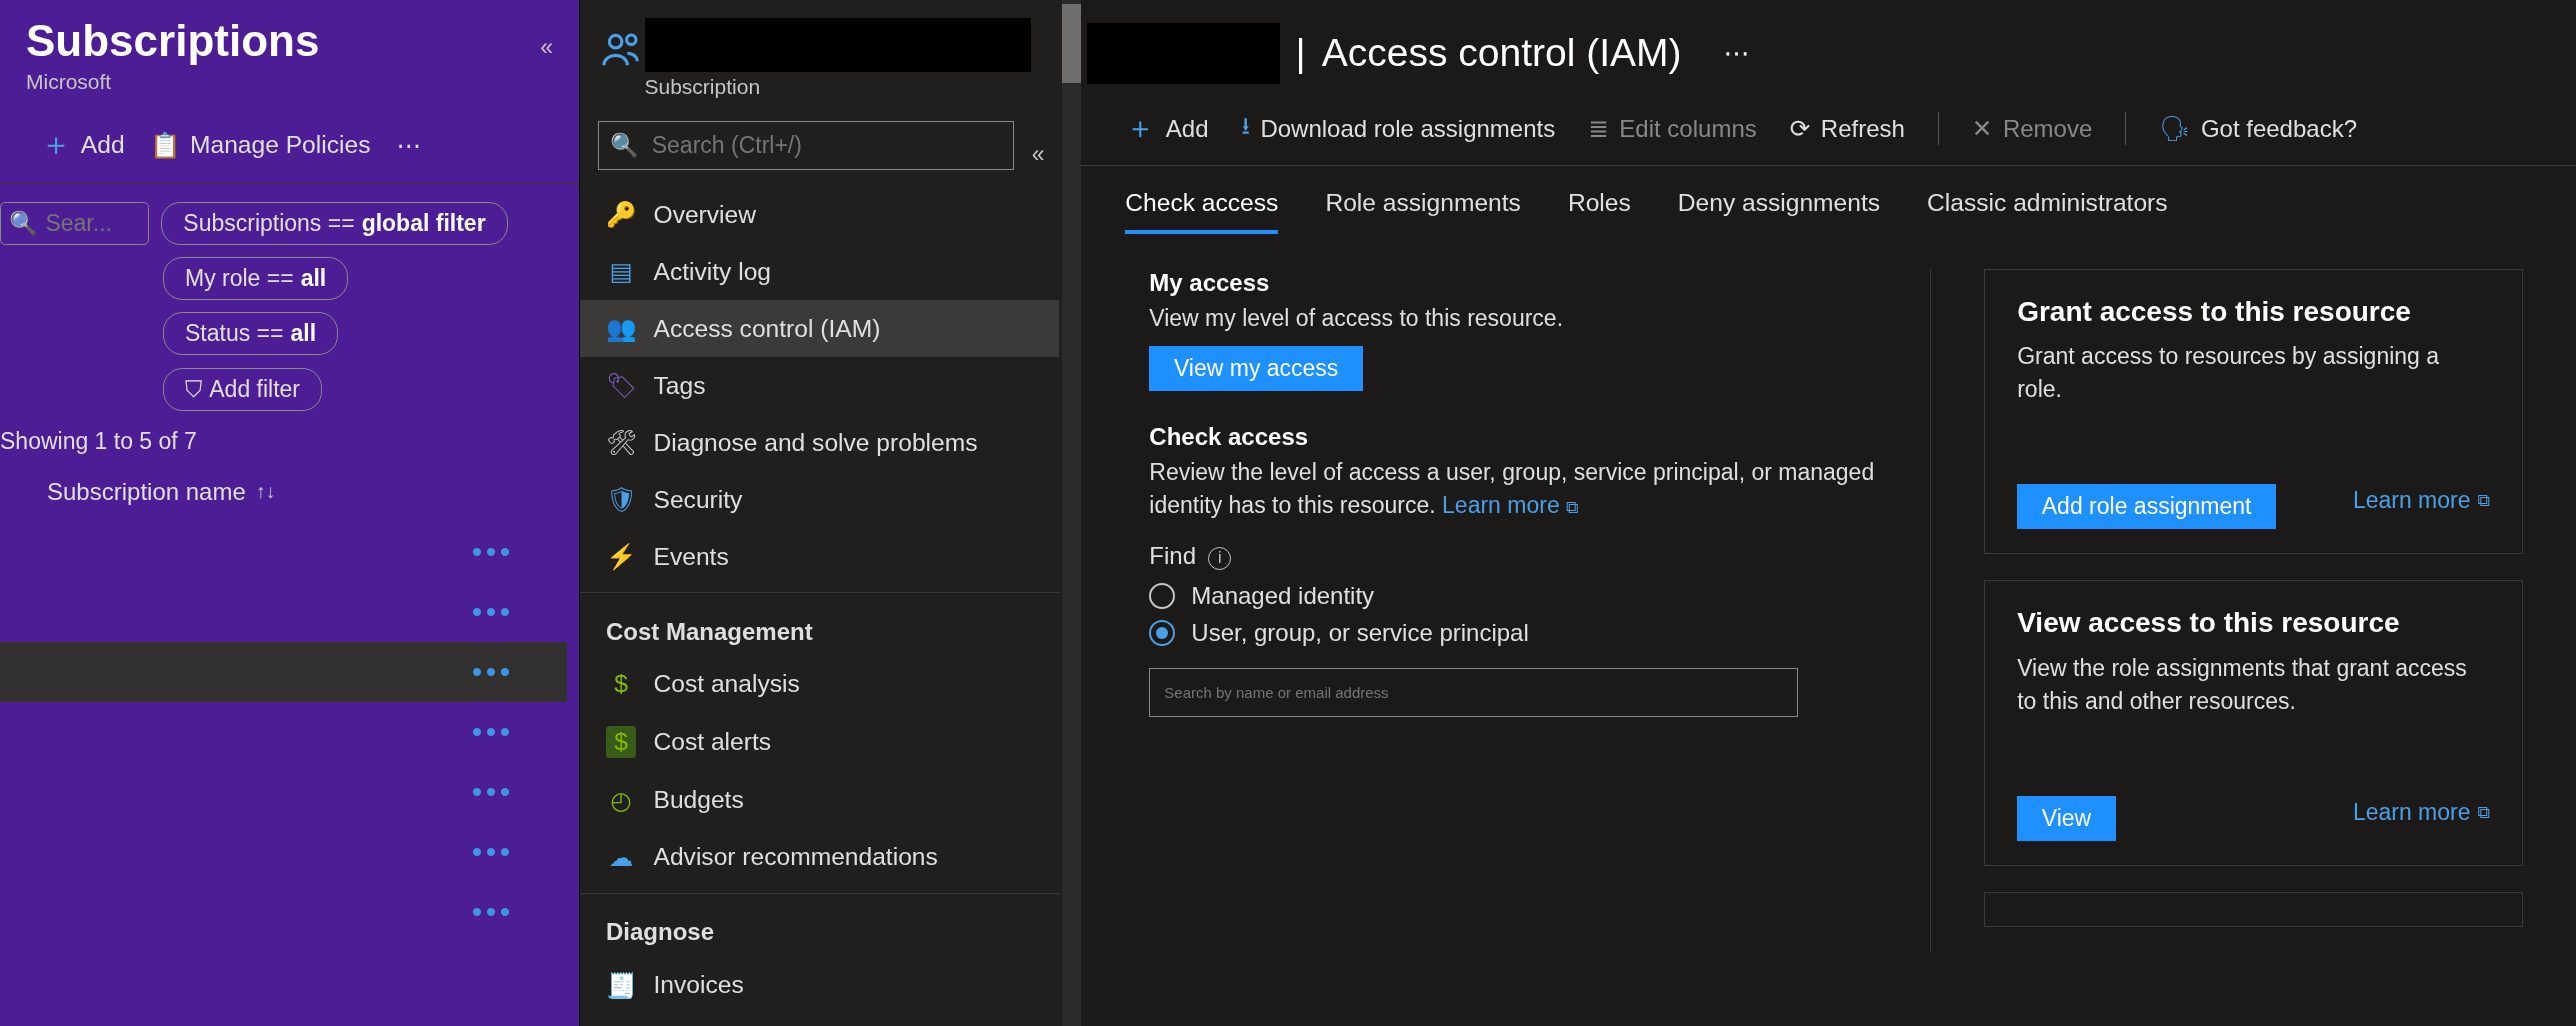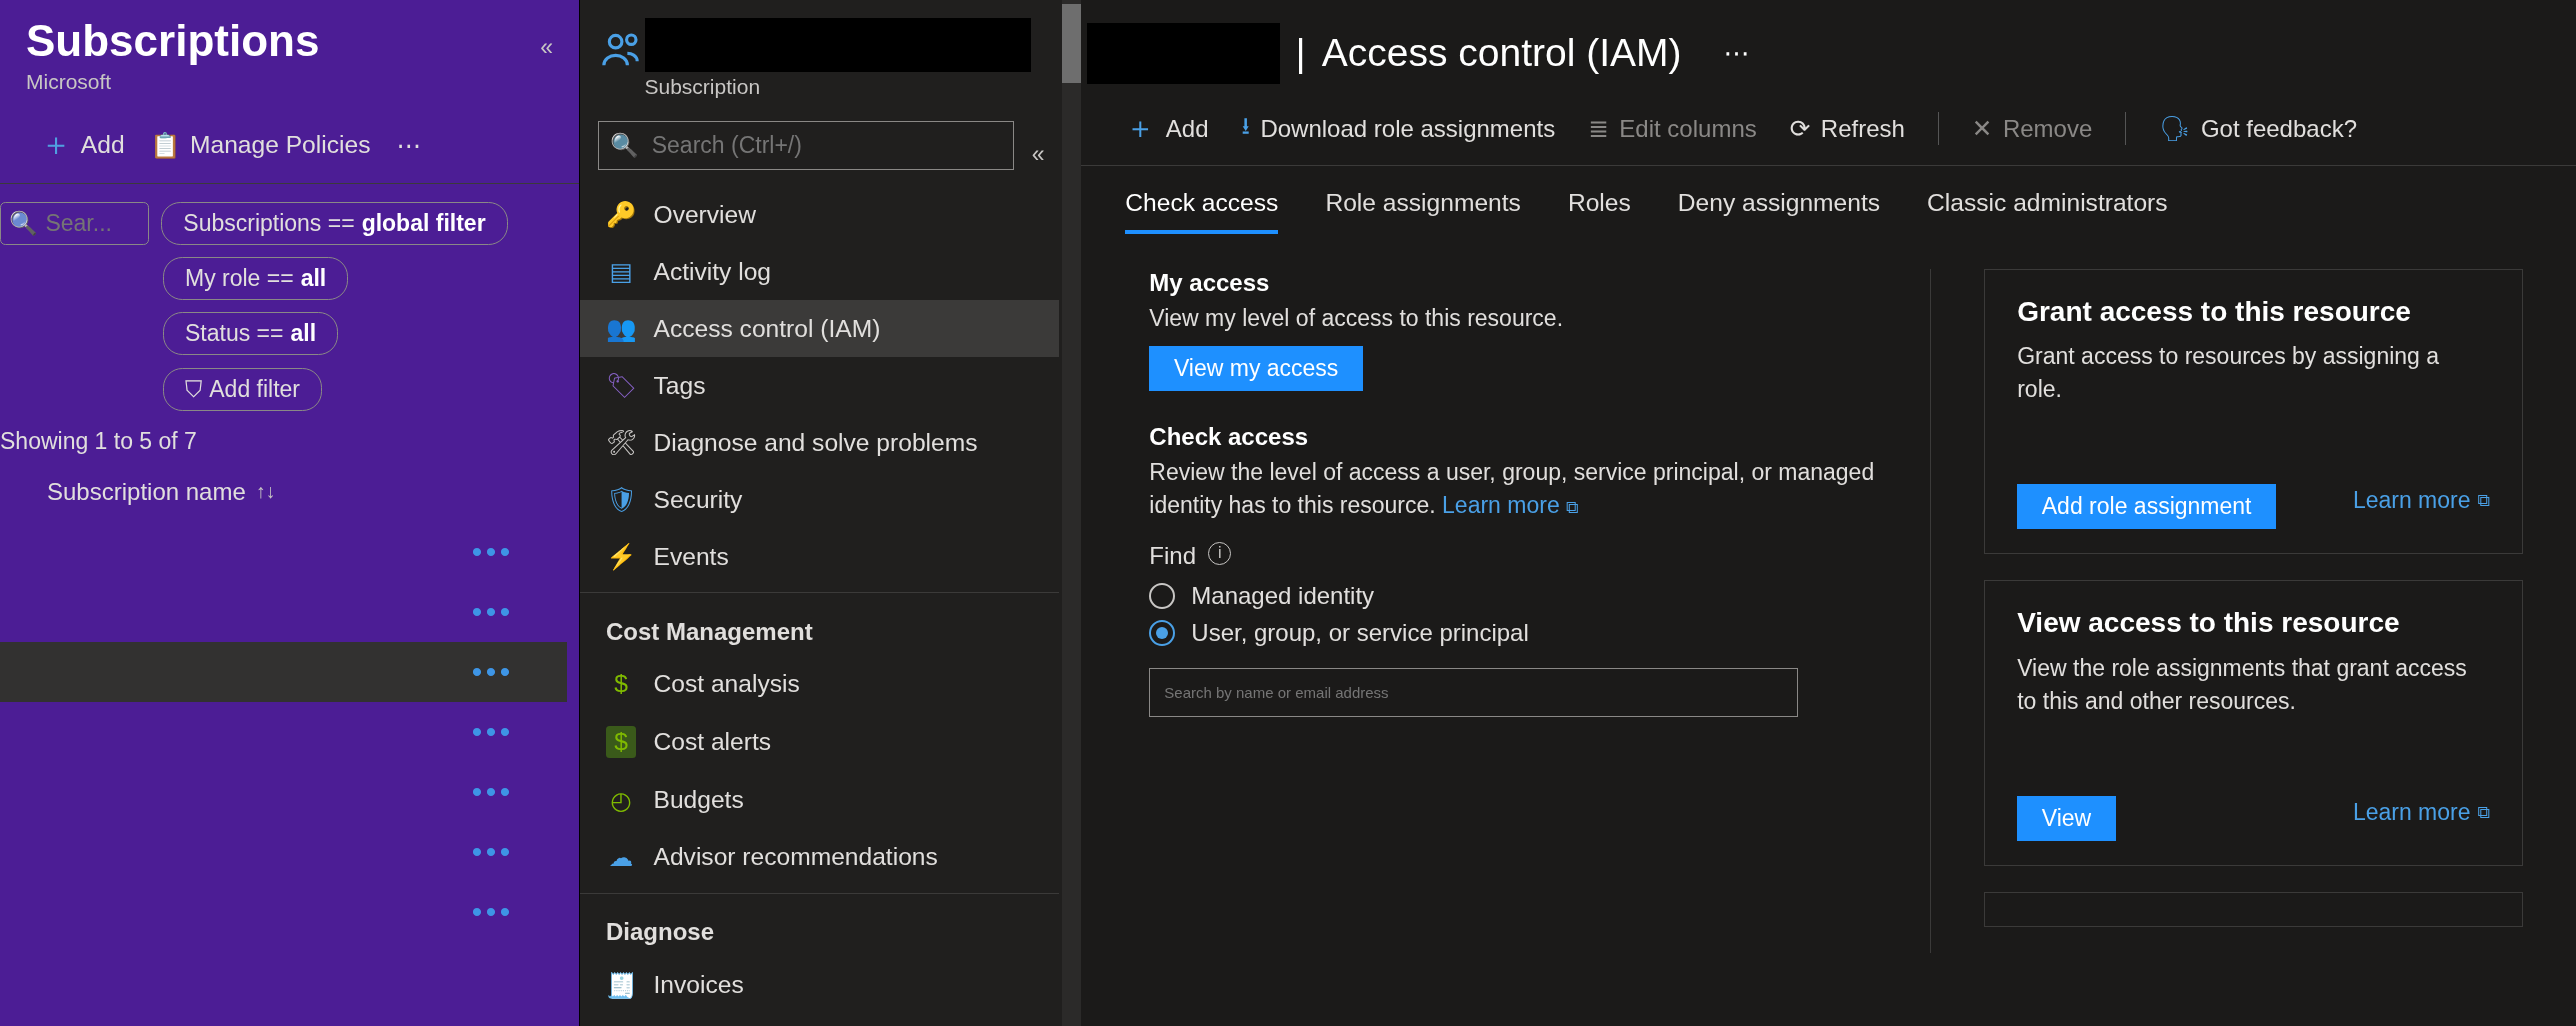--- a/index.html
+++ b/index.html
@@ -119,21 +119,21 @@
   .sec-h { font-size:24px; font-weight:600; color:#fff; margin-bottom:5.3px;}
   .sec-p { font-size:23px; color:#e1dfdd; line-height:1.4;}
   .link { color:#4aa0e6; cursor:pointer;}
   .btn-primary {
     background:#1e90ff; color:#000; font-size:23px; font-weight:500;
     padding:8.8px 24.6px; border:none; cursor:pointer; margin-top:12.3px;
     color:#fff;
   }
   .btn-primary{color:#fff;}
   .content-left .block{margin-bottom:32px;}
-  .find-row{display:flex;align-items:flex-start;gap:12.3px;margin:21px 0 12.3px 0;font-size:24px;}
+  .find-row{display:flex;align-items:flex-end;gap:12.3px;margin:21px 0 12.3px 0;font-size:24px;}
   .radio-row{display:flex;align-items:center;gap:16px;font-size:24px;margin:8.8px 0;}
   .radio{
     width:26px;height:26px;border:2.6px solid #4aa0e6;border-radius:50%;
     display:flex;align-items:center;justify-content:center;
   }
   .radio.unsel{border-color:#c8c6c4;}
   .radio .dot{width:12.3px;height:12.3px;background:#4aa0e6;border-radius:50%;}
   .search-box{
     border:0.9px solid #8a8886;height:49px;width:649px;
     display:flex;align-items:center;padding:0 14px;margin-top:21px;

